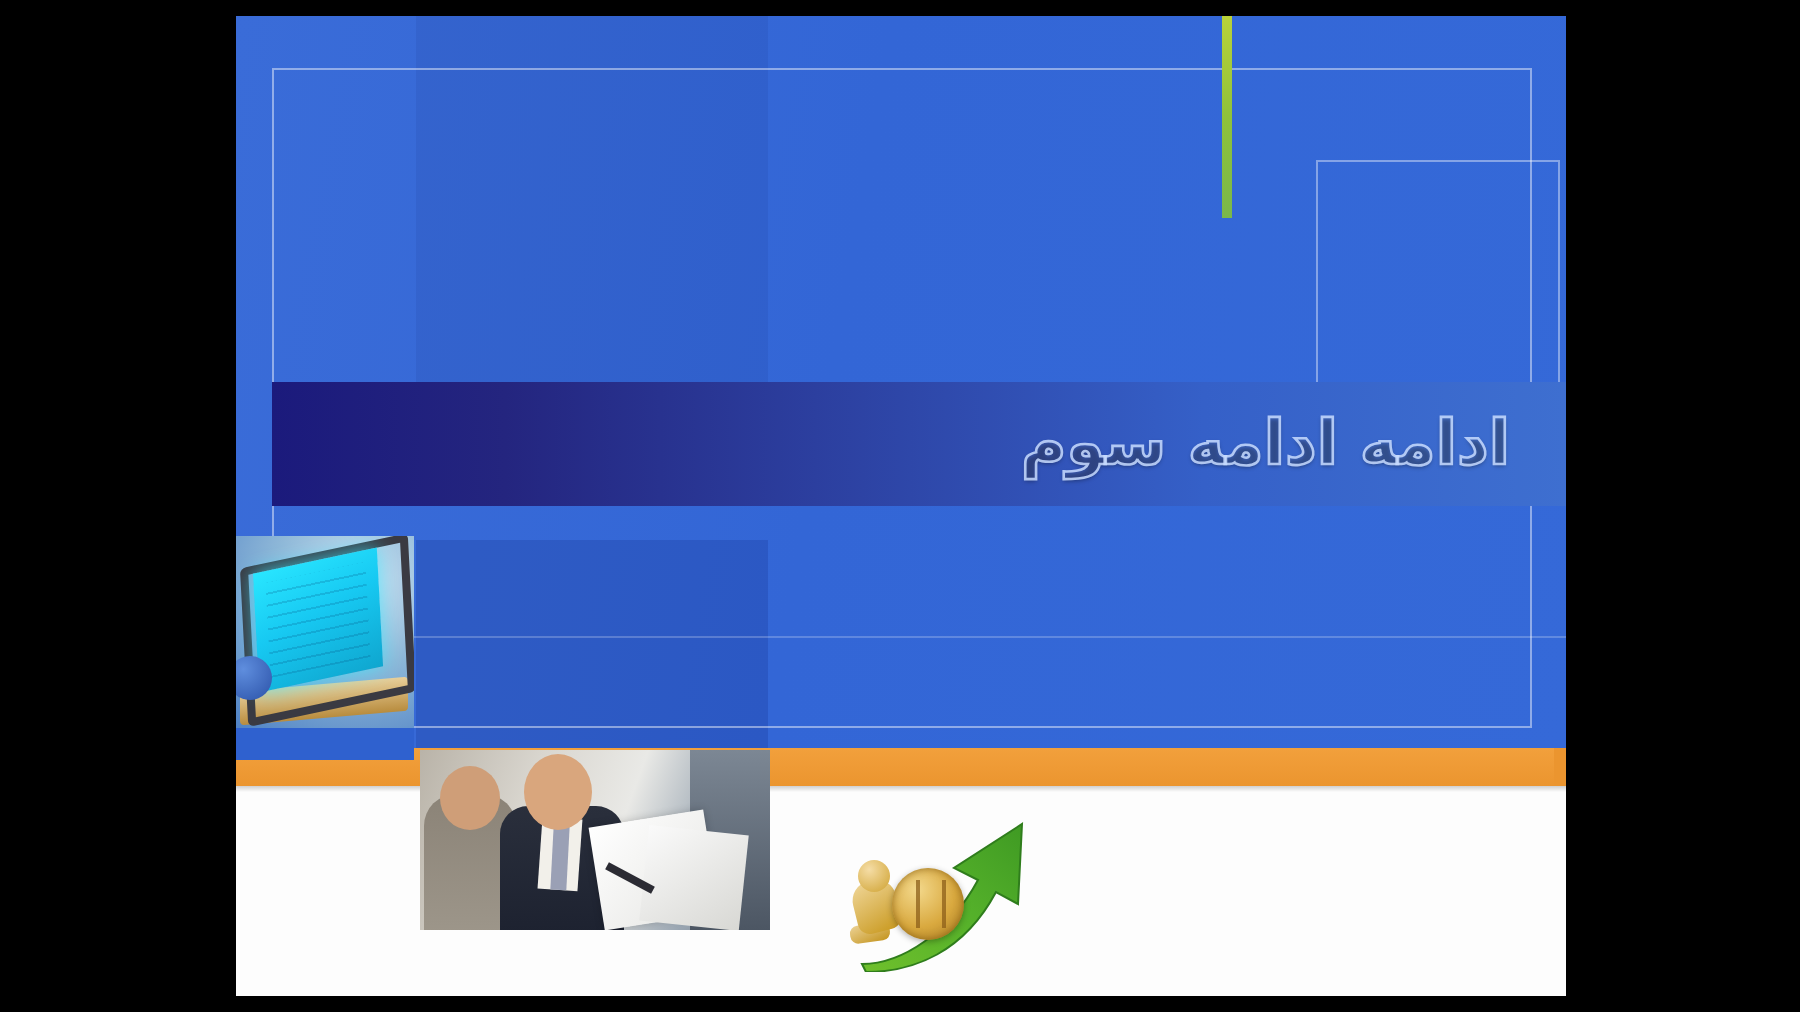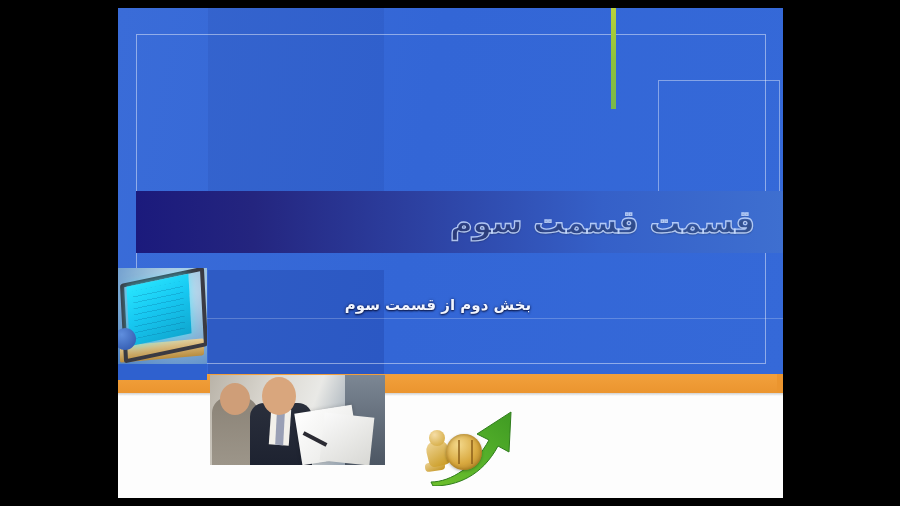--- a/index.html
+++ b/index.html
@@ -145,24 +145,23 @@
     <div class="blue-field"></div>
     <div class="tint-upper"></div>
     <div class="tint-mid"></div>
 
     <div class="outline-a"></div>
     <div class="outline-b"></div>
     <div class="hrule"></div>
     <div class="accent-line"></div>
 
     <div class="title-band">
-      <div class="title-text">قسمت قسمت سوم</div>
-    </div>
-
-    <div class="subtitle">بخش دوم از قسمت سوم</div>
+      <div class="title-text">ادامه ادامه سوم</div>
+    </div>
+
 
     <div class="orange-bar"></div>
     <div class="orange-notch"></div>
     <div class="white-footer"></div>
     <div class="footer-shadow"></div>
 
     <div class="photo-laptop">
       <div class="lap-bg"></div>
       <div class="lap-base"></div>
       <div class="lap-bezel"></div>

